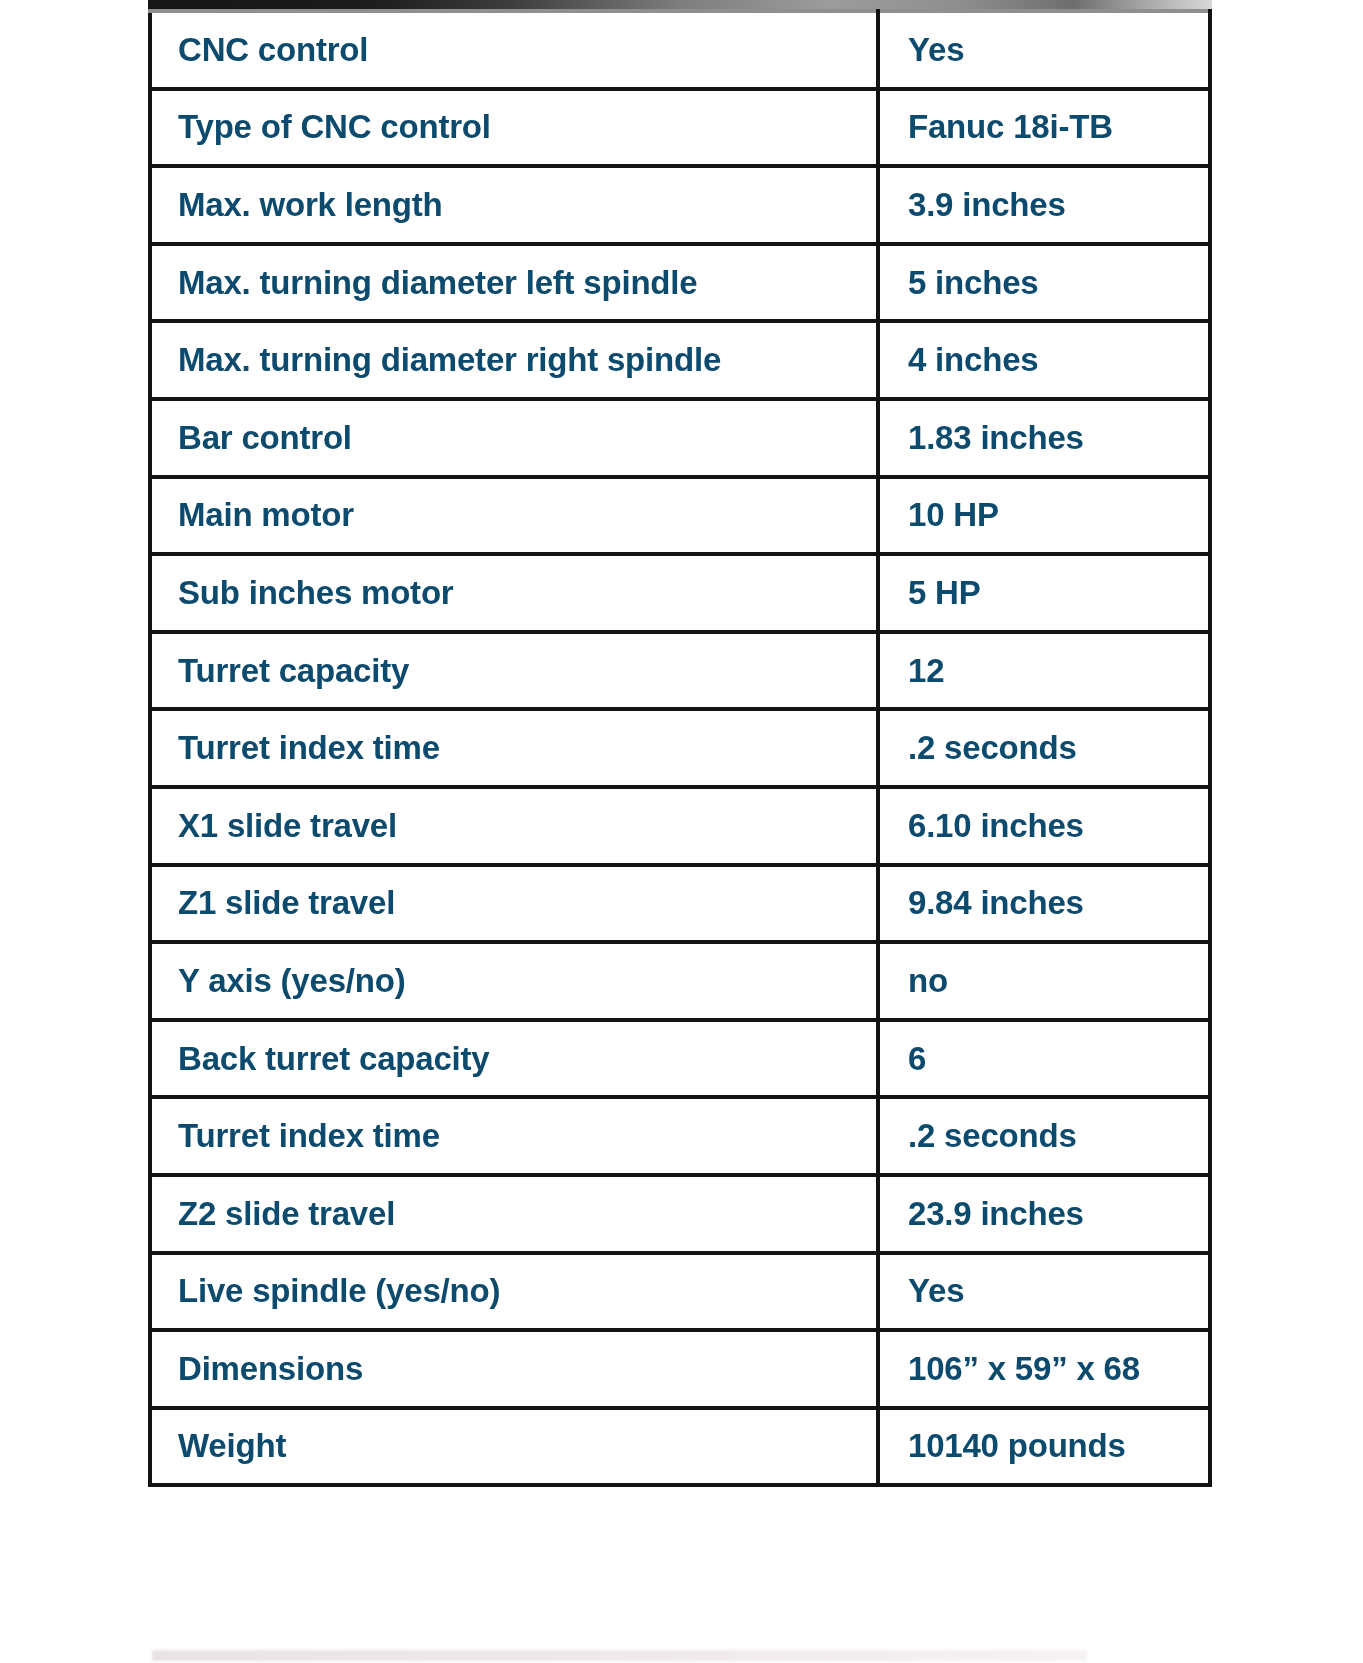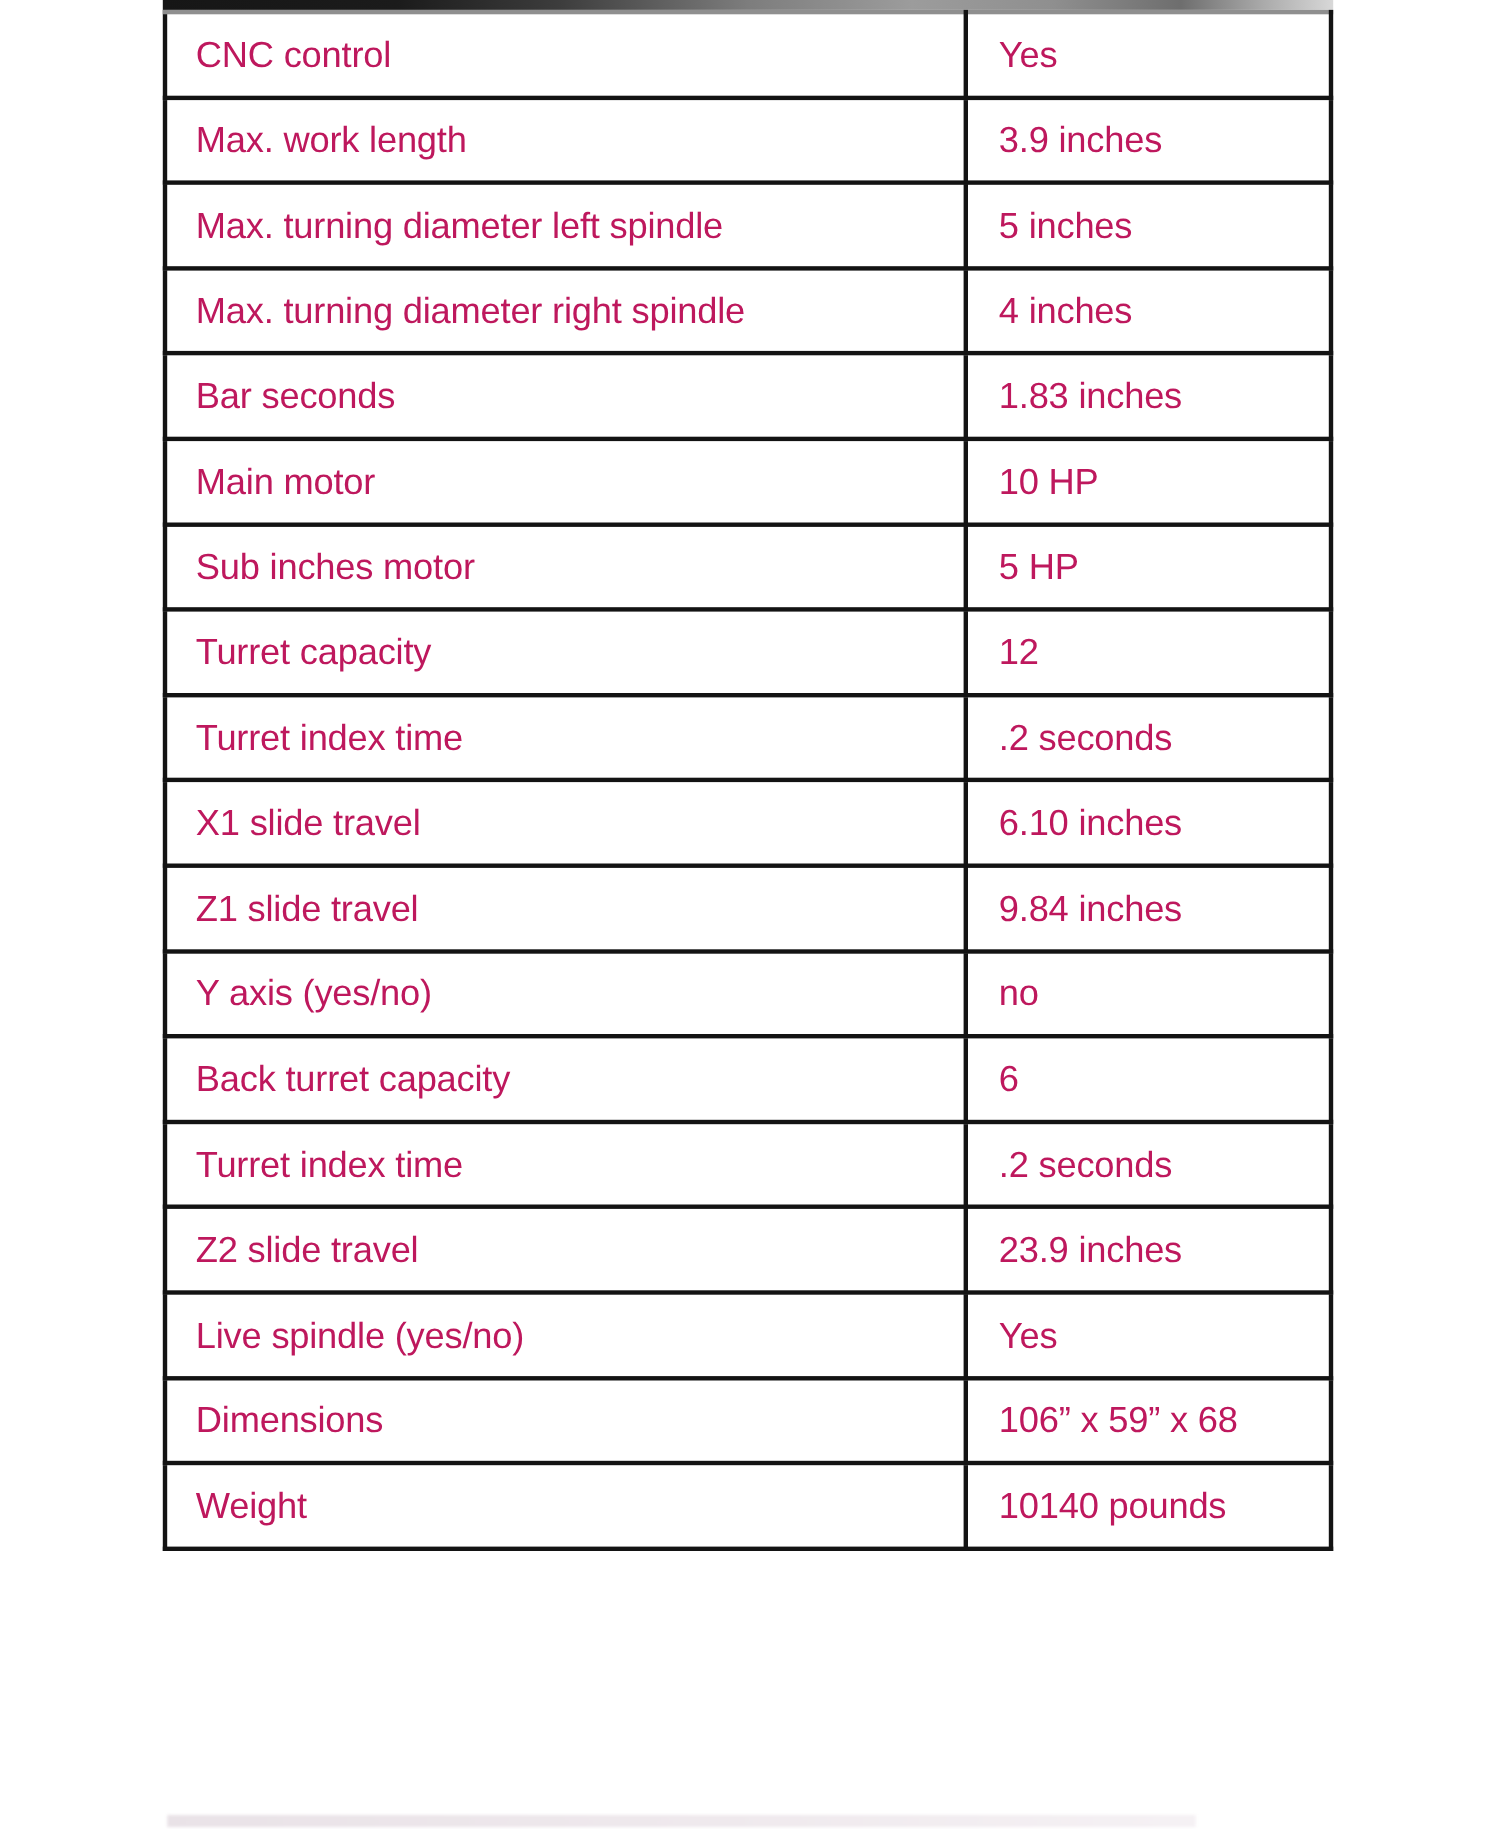--- a/index.html
+++ b/index.html
@@ -38,24 +38,25 @@
     width: 1064px;
     border-collapse: collapse;
     table-layout: fixed;
   }
   table.spec-table td {
     border: 4px solid #131313;
     height: 73.6px;
     vertical-align: middle;
     font-size: 33px;
     letter-spacing: -0.2px;
-    color: #be185d;
+    color: #0c4a6e;
     background: #ffffff;
     white-space: nowrap;
     overflow: hidden;
+    font-weight: bold;
   }
   table.spec-table tr:first-child td {
     border-top: 4px solid #8f8f8f; 
   }
   td.label-cell {
     width: 688px;
     padding: 0 10px 0 26px;
   }
   td.value-cell {
     padding: 0 10px 0 28px;
@@ -76,33 +77,37 @@
 
 <div class="page">
   <div class="top-band"></div>
   <table class="spec-table">
     <tbody id="spec-tbody">
         <tr>
           <td class="label-cell">CNC control</td>
           <td class="value-cell">Yes</td>
         </tr>
         <tr>
+          <td class="label-cell">Type of CNC control</td>
+          <td class="value-cell">Fanuc 18i-TB</td>
+        </tr>
+        <tr>
           <td class="label-cell">Max. work length</td>
           <td class="value-cell">3.9 inches</td>
         </tr>
         <tr>
           <td class="label-cell">Max. turning diameter left spindle</td>
           <td class="value-cell">5 inches</td>
         </tr>
         <tr>
           <td class="label-cell">Max. turning diameter right spindle</td>
           <td class="value-cell">4 inches</td>
         </tr>
         <tr>
-          <td class="label-cell">Bar seconds</td>
+          <td class="label-cell">Bar control</td>
           <td class="value-cell">1.83 inches</td>
         </tr>
         <tr>
           <td class="label-cell">Main motor</td>
           <td class="value-cell">10 HP</td>
         </tr>
         <tr>
           <td class="label-cell">Sub inches motor</td>
           <td class="value-cell">5 HP</td>
         </tr>

